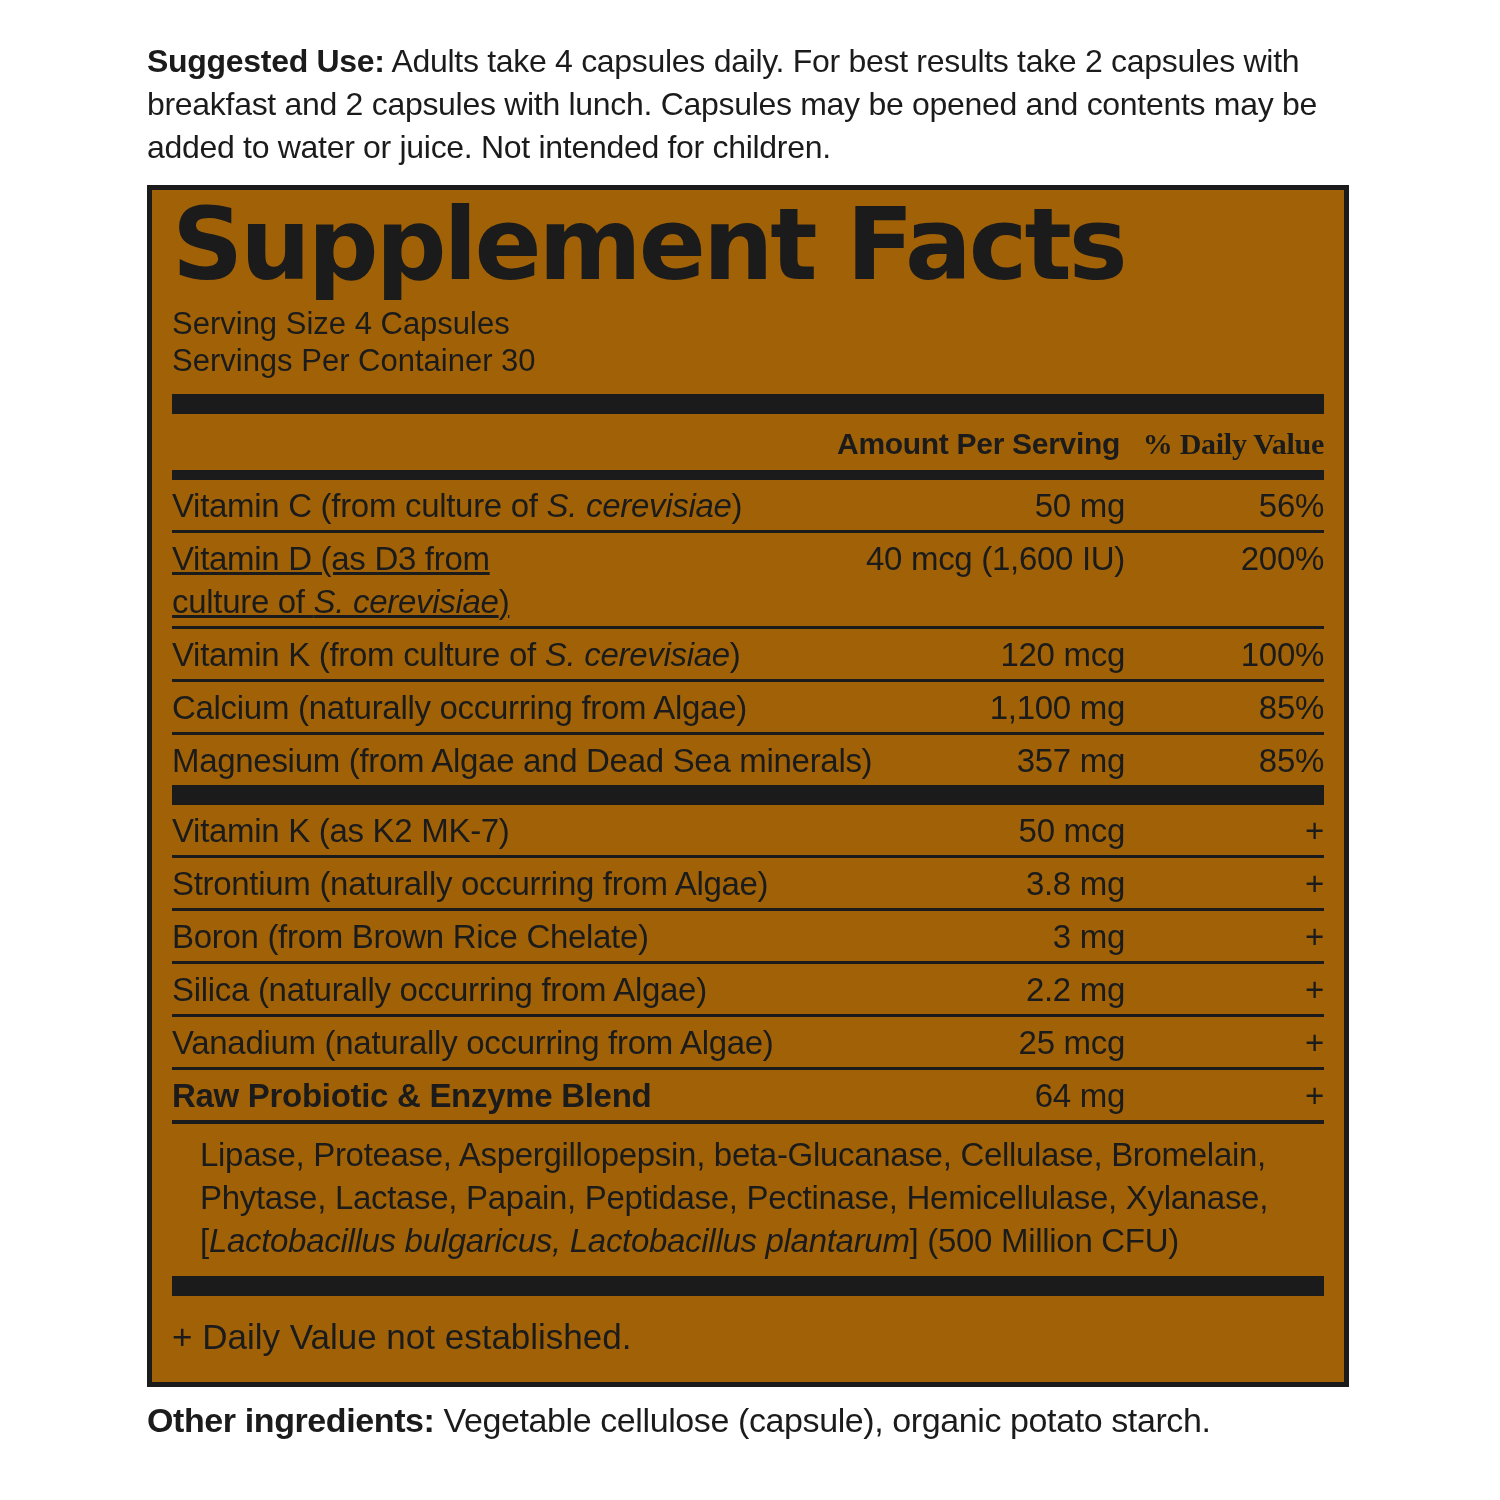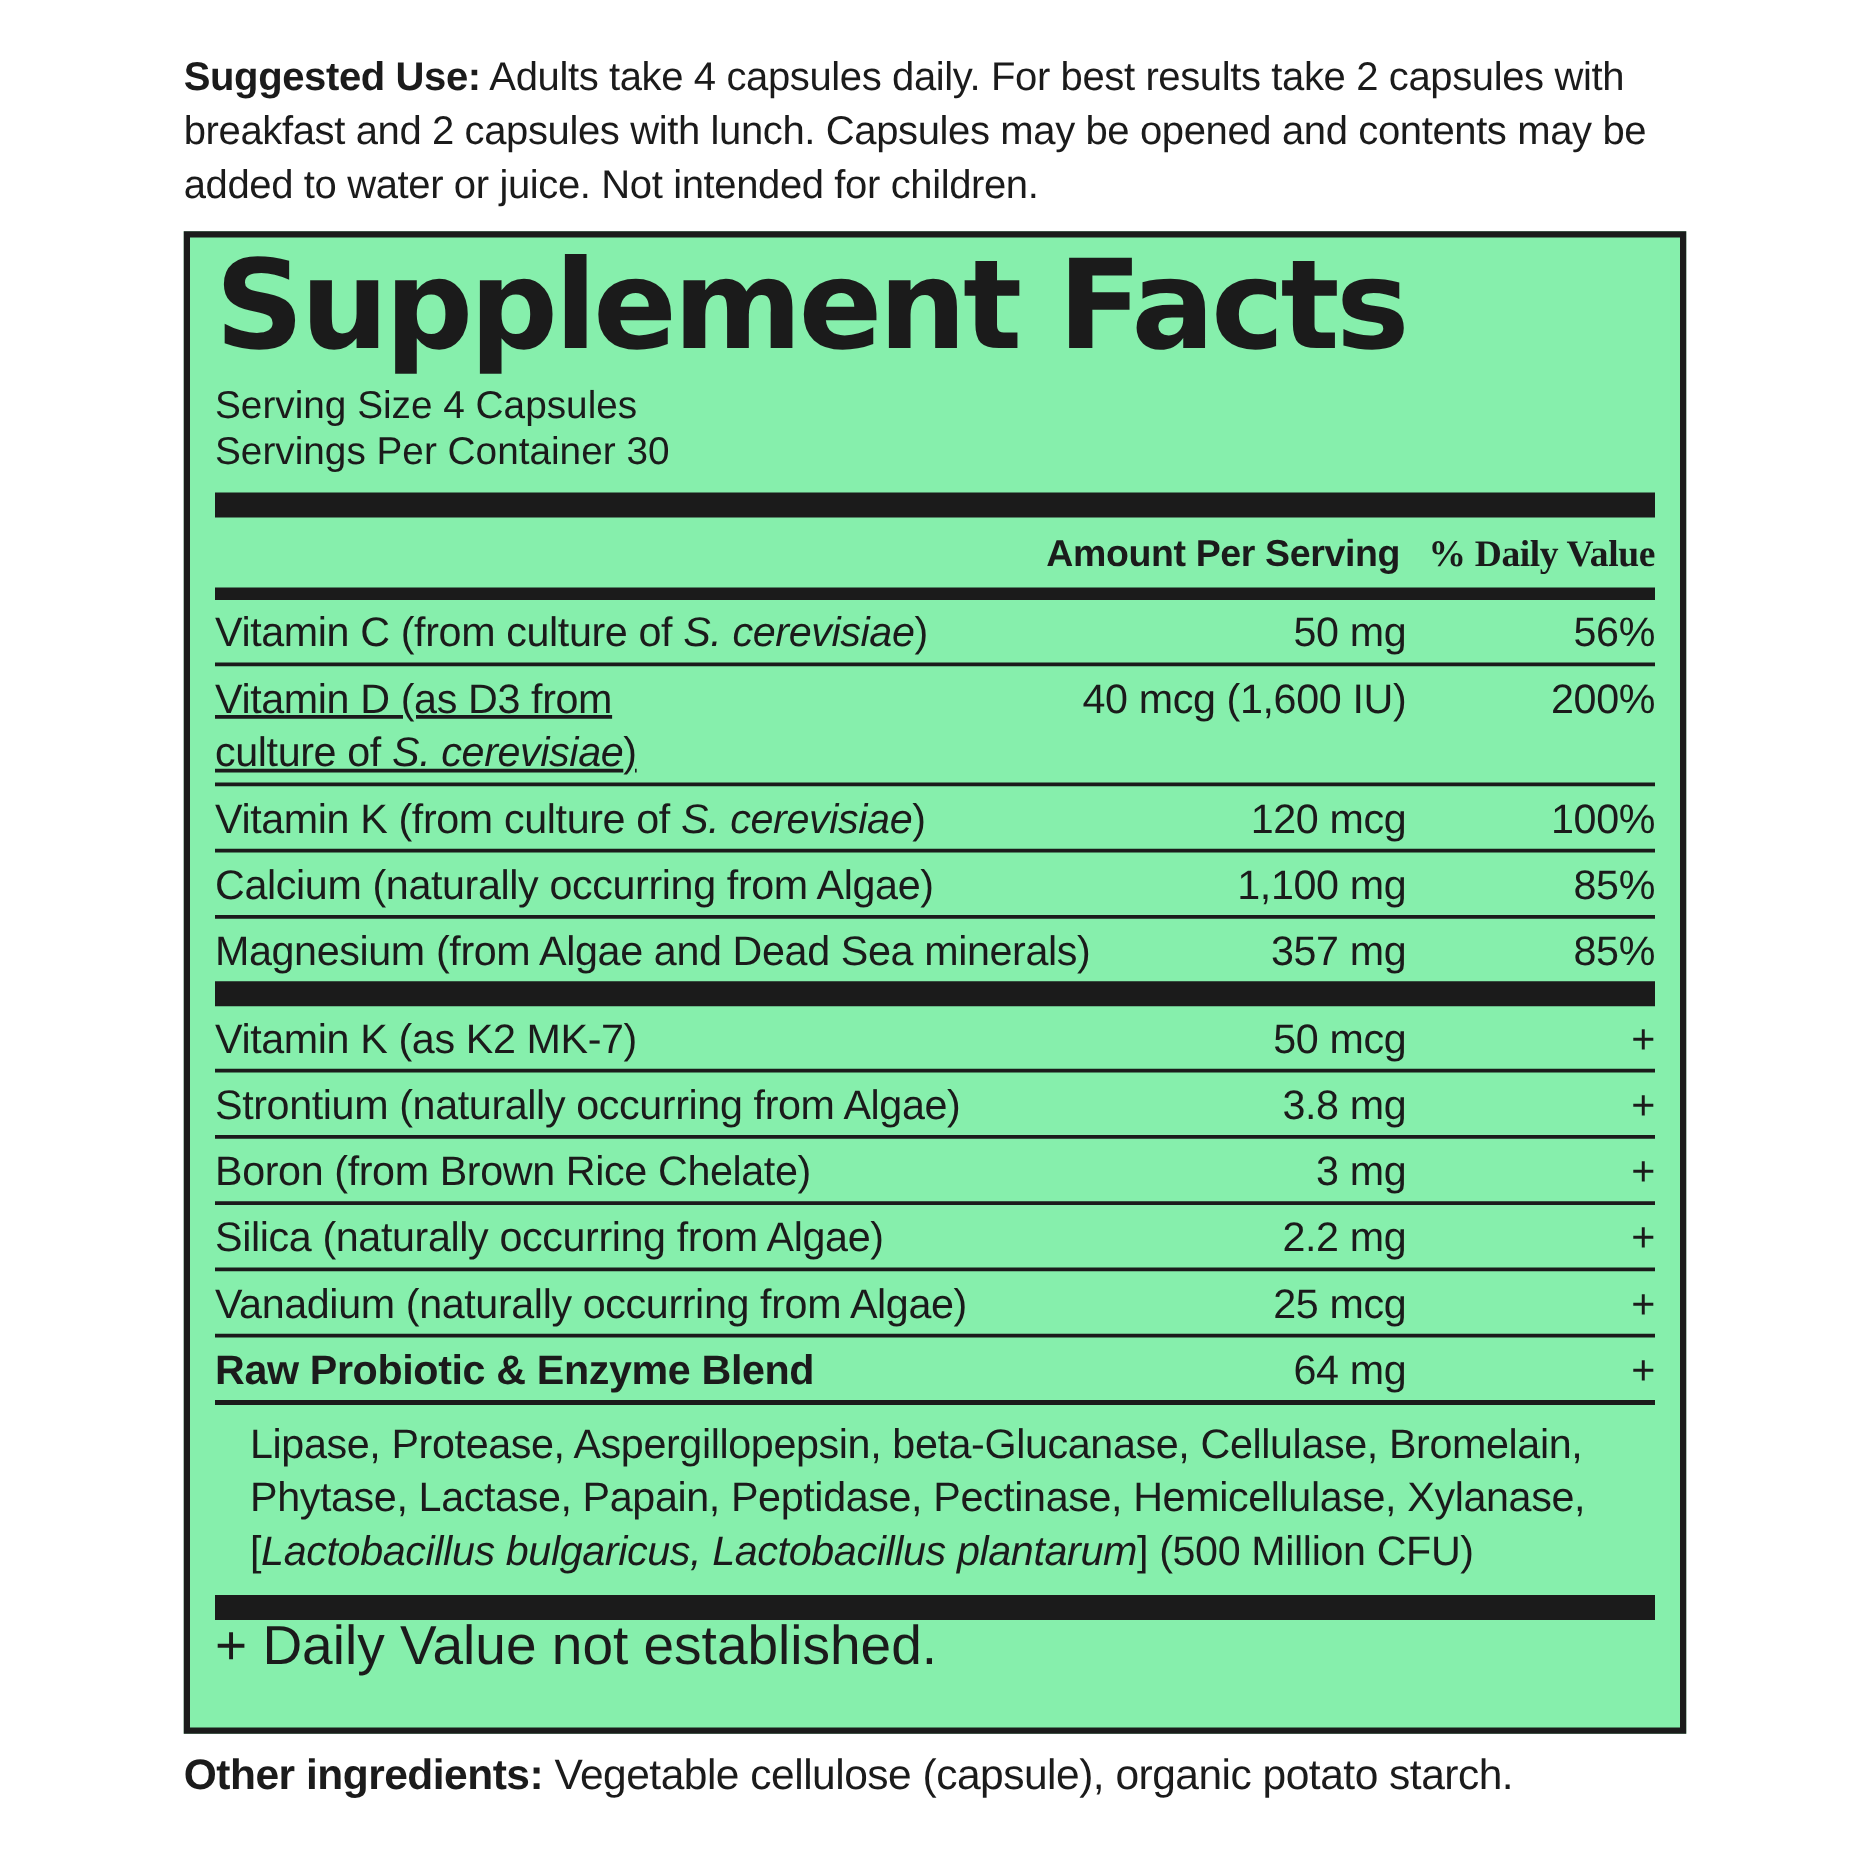--- a/index.html
+++ b/index.html
@@ -19,21 +19,21 @@
     width: 1200px; margin: 0 0 16px 0;
   }
   .suggested b { letter-spacing: -0.3px; }
 
   
   .panel {
     box-sizing: border-box;
     width: 1202px; height: 1202px;
     border: 5px solid #1b1b1b;
     padding: 0 20px;
-    background: #86efac;
+    background: #a16207;
   }
   .title {
     font-family: "DejaVu Sans", sans-serif;
     font-weight: bold;
     font-size: 99px; line-height: 1.04;
     letter-spacing: -3px;
     margin-top: 4px;
     white-space: nowrap;
   }
   .serving-block { margin-top: 8px; }
@@ -65,21 +65,21 @@
   .row .dv  { position: absolute; right: 0;    top: 4px; white-space: nowrap; }
   .row.last { border-bottom: none; }
   .row.blend { border-bottom-width: 4px; }
   .row.blend .nm { font-weight: bold; }
 
   .desc {
     padding: 9px 48px 14px 28px;
     font-size: 33px; line-height: 43px; letter-spacing: -0.3px;
   }
 
-  .footnote { padding: 1px 0; font-size: 44px; line-height: 40px; }
+  .footnote { padding: 21px 0; font-size: 35px; line-height: 40px; }
 
   
   .other {
     margin-top: 12px;
     font-size: 34px; line-height: 42px; letter-spacing: -0.4px;
     white-space: nowrap;
   }
 </style>
 </head>
 <body>

